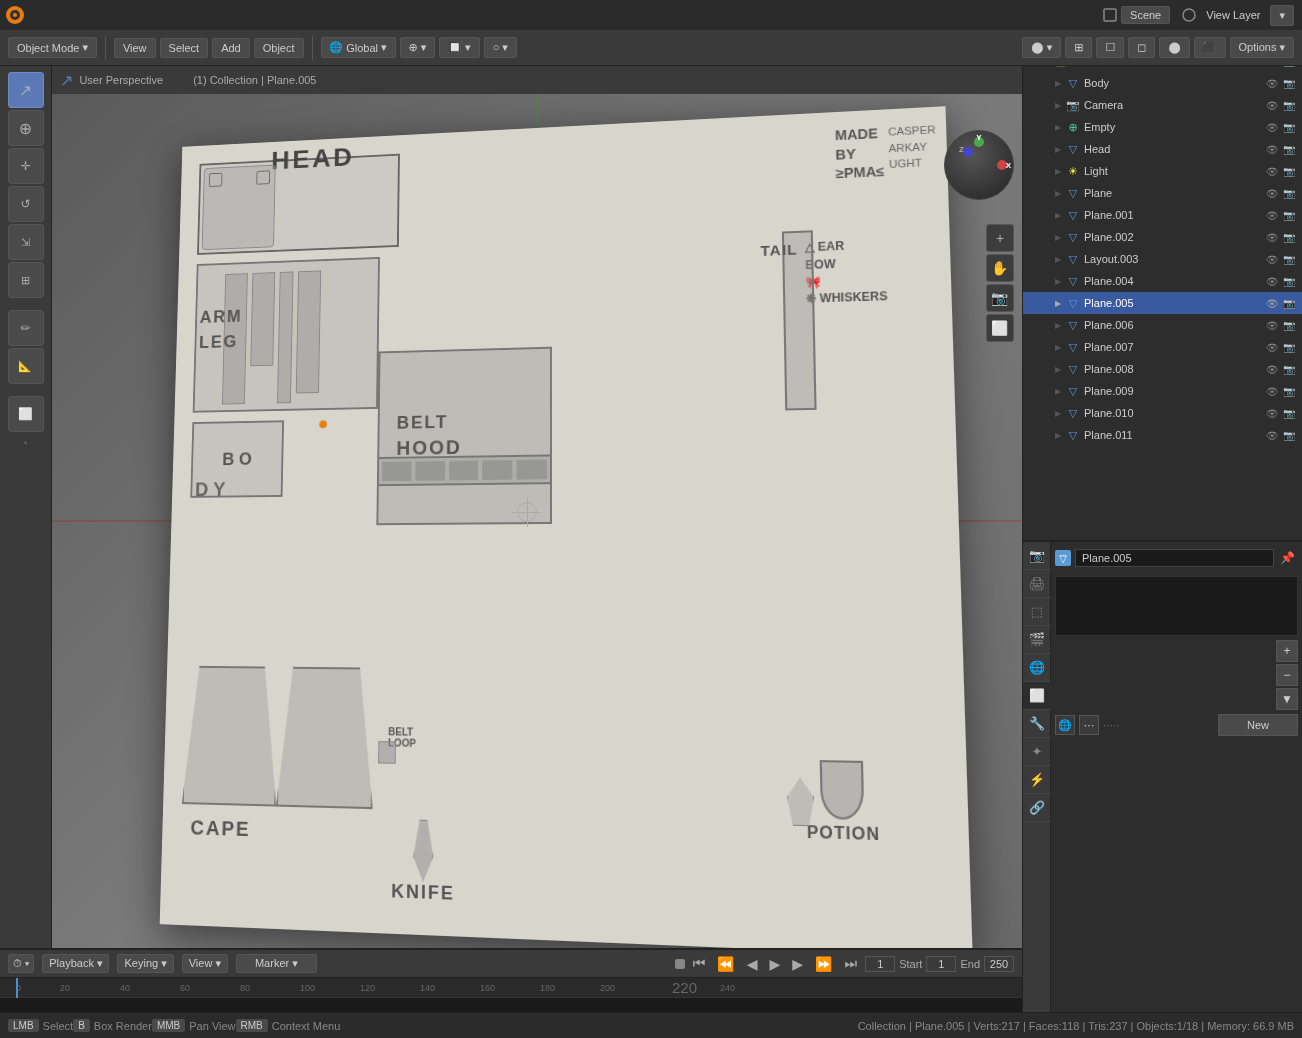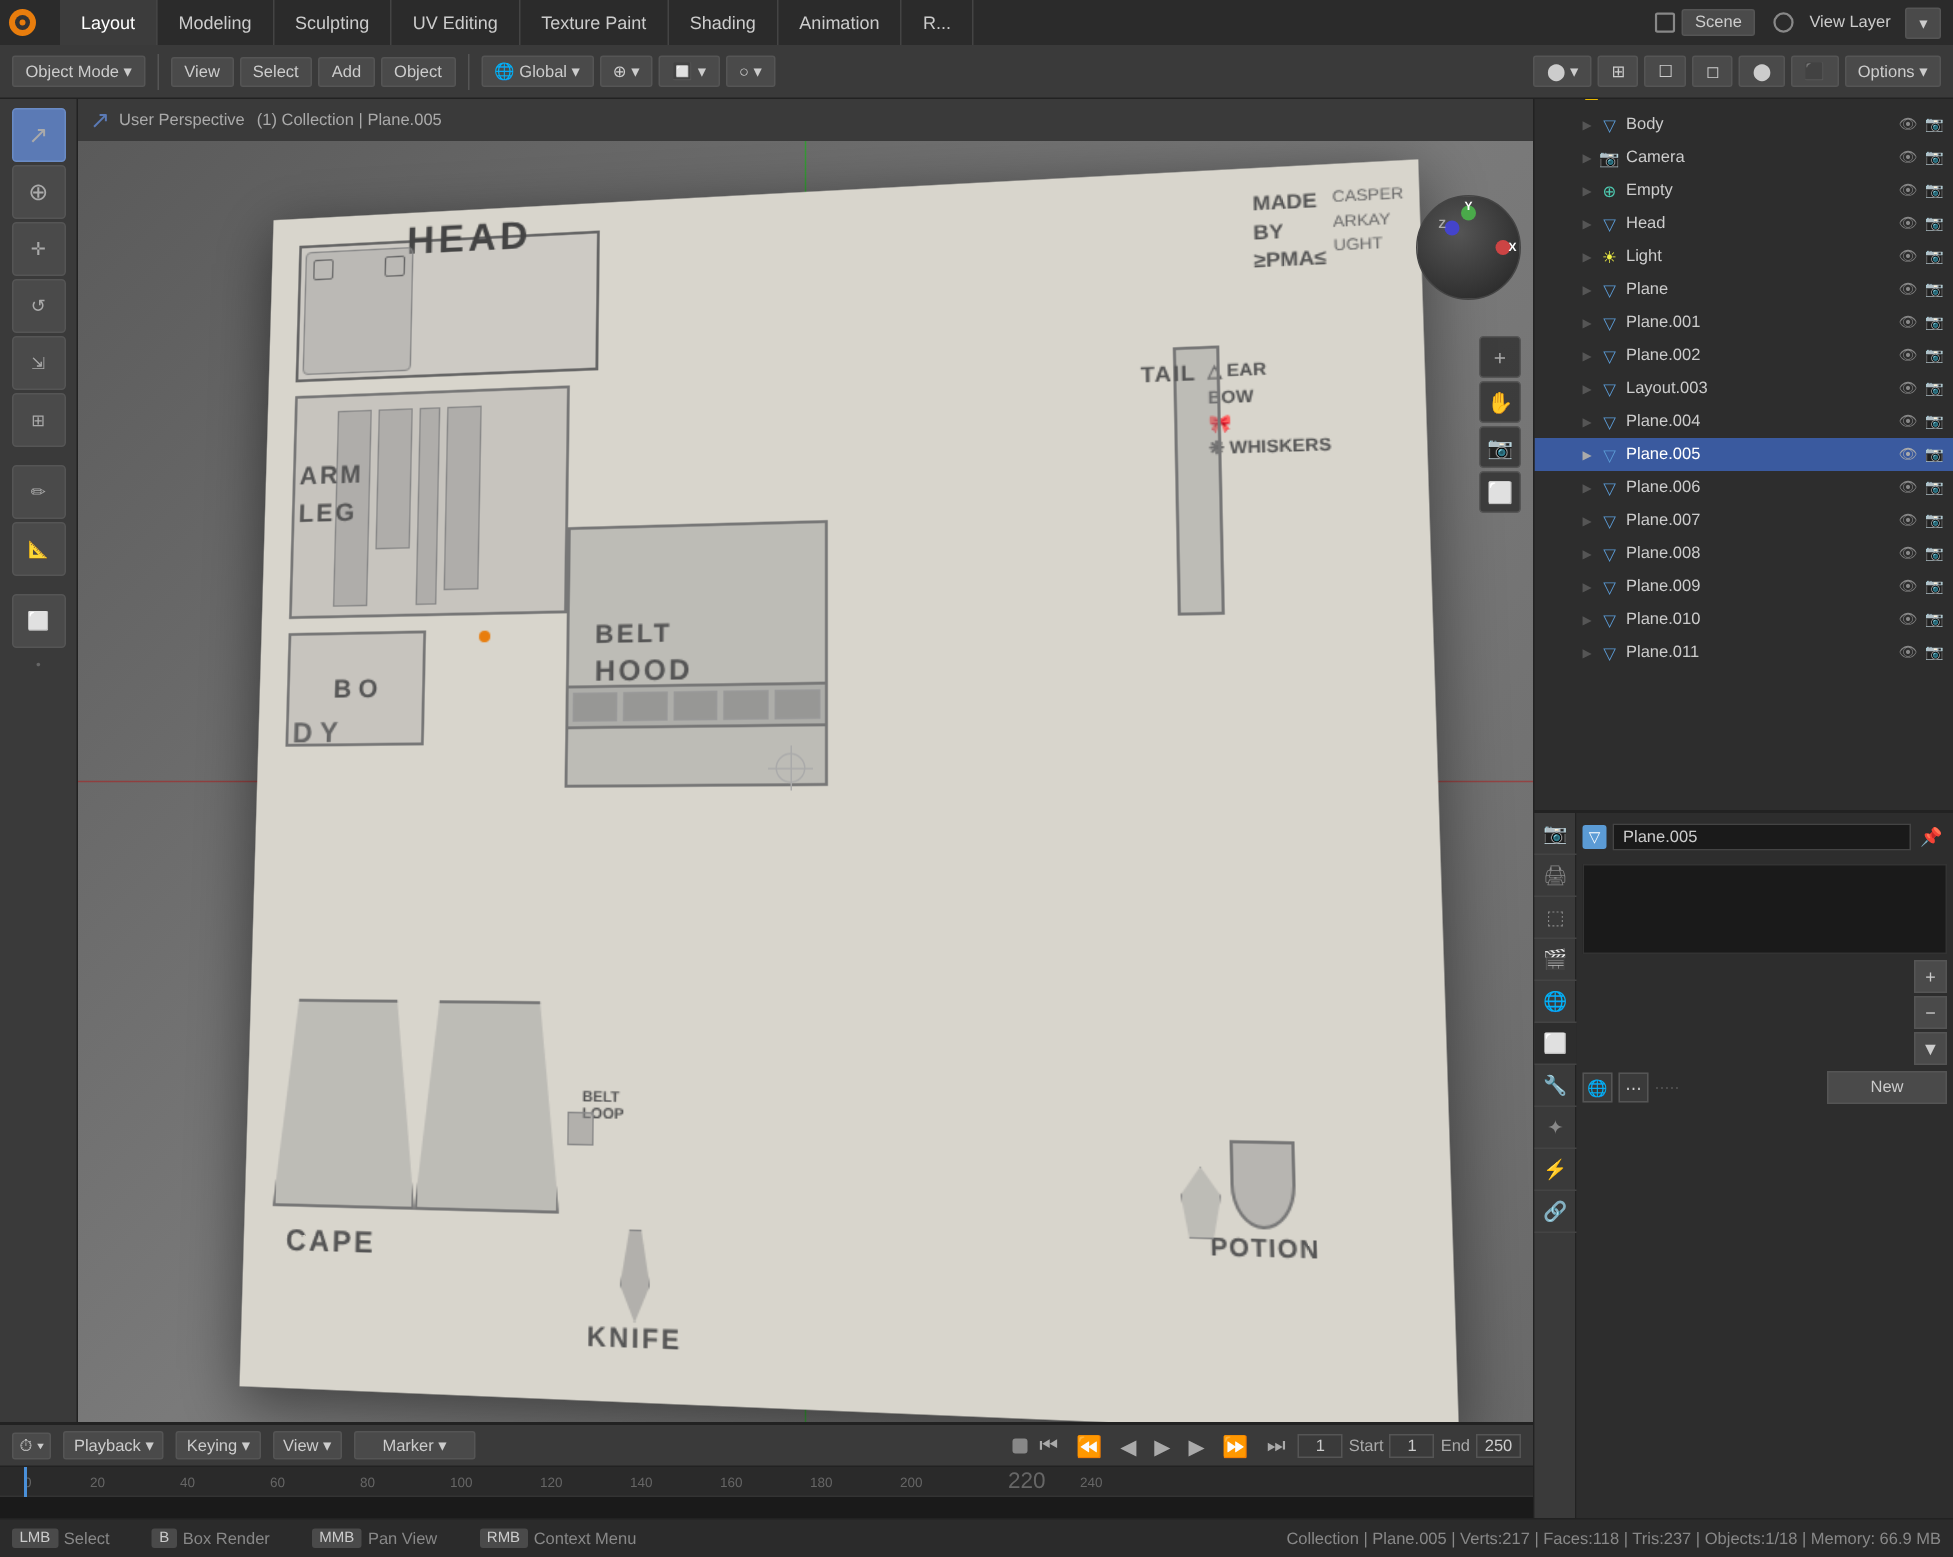--- a/index.html
+++ b/index.html
@@ -355,21 +355,21 @@
     
     .status-bar {
       position: absolute;
       bottom: 0; left: 0; right: 0;
       height: 26px;
       background: #2b2b2b;
       border-top: 1px solid #222;
       display: flex;
       align-items: center;
       padding: 0 8px;
-      gap: 28px;
+      gap: 0;
       font-size: 11px;
       color: #888;
       z-index: 200;
     }
     .status-item {
       display: flex;
       align-items: center;
       gap: 4px;
     }
     .status-key {
@@ -469,30 +469,20 @@
 </head>
 <body>
 
 <div class="top-menu-bar">
   <div class="blender-logo">
     <svg width="20" height="20" viewBox="0 0 20 20">
       <circle cx="10" cy="10" r="9" fill="#e87d0d"></circle>
       <circle cx="10" cy="10" r="5" fill="#333"></circle>
       <circle cx="10" cy="10" r="2" fill="#e87d0d"></circle>
     </svg>
-  </div>
-  <div class="workspace-tabs">
-    <div class="workspace-tab active">Layout</div>
-    <div class="workspace-tab">Modeling</div>
-    <div class="workspace-tab">Sculpting</div>
-    <div class="workspace-tab">UV Editing</div>
-    <div class="workspace-tab">Texture Paint</div>
-    <div class="workspace-tab">Shading</div>
-    <div class="workspace-tab">Animation</div>
-    <div class="workspace-tab">R...</div>
   </div>
   <div class="top-right-area">
     <div style="display:flex;align-items:center;gap:4px;margin-right:8px;">
       <svg width="14" height="14" viewBox="0 0 14 14">
           <rect width="12" height="12" x="1" y="1" rx="1" fill="none" stroke="#888" stroke-width="1.5"></rect>
         </svg>
       <span class="toolbar-btn" style="padding:2px 8px;font-size:11px;">Scene</span>
     </div>
     <svg width="14" height="14" viewBox="0 0 14 14">
         <circle cx="7" cy="7" r="6" fill="none" stroke="#888" stroke-width="1.5"></circle>
@@ -546,21 +536,21 @@
   <div class="tool-btn" style="font-size:12px;">⬜</div>
   <div style="font-size:9px;color:#666;margin-top:4px;">•</div>
 </div>
 
 <div class="viewport">
   <div class="viewport-header">
     <div style="display:flex;align-items:center;gap:6px;">
       <span style="font-size:16px;color:#5b7ab5;">↗</span>
       <span class="viewport-info">User Perspective</span>
     </div>
-    <span class="viewport-info" style="margin-left:0;">(1) Collection | Plane.005</span>
+    <span class="viewport-info" style="margin-left:22px;">(1) Collection | Plane.005</span>
   </div>
 
   <div class="viewport-canvas">
 
     <div style="position:absolute;top:0;left:0;right:0;bottom:0;background:linear-gradient(135deg,#5a5a5a 0%,#7a7a7a 50%,#6a6a6a 100%);"></div>
 
     <div style="position:absolute;left:50%;top:0;bottom:0;width:1px;background:rgba(0,200,0,0.5);transform:translateX(-50%);"></div>
     <div style="position:absolute;top:50%;left:0;right:0;height:1px;background:rgba(200,0,0,0.4);transform:translateY(-50%);"></div>
 
     <div style="position:absolute;top:20px;left:100px;right:80px;bottom:20px;background:#d8d5cc;transform:perspective(900px) rotateX(4deg) rotateY(-6deg);box-shadow:0 10px 40px rgba(0,0,0,0.5);">

